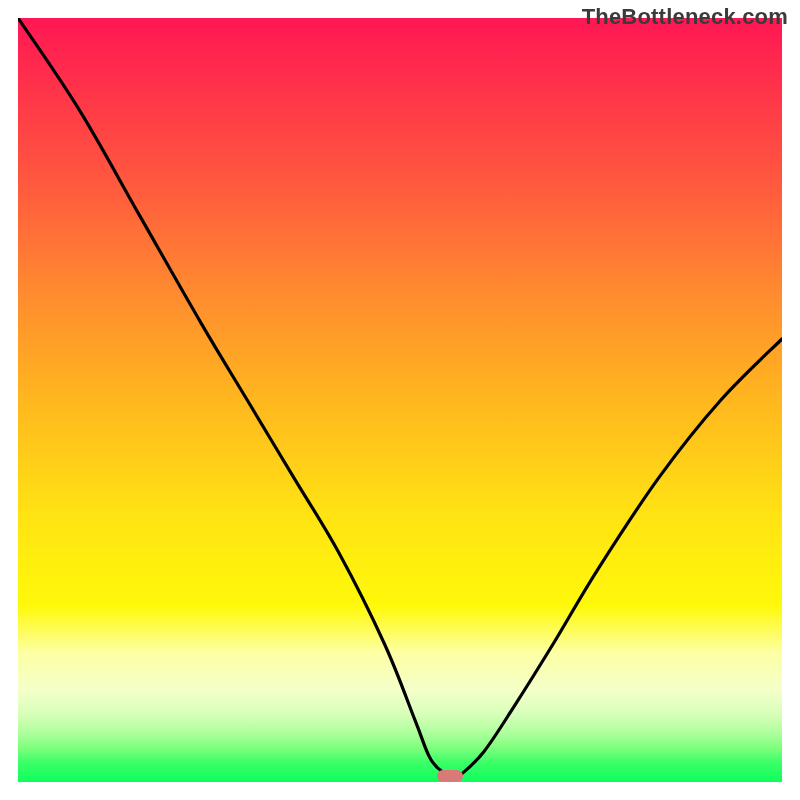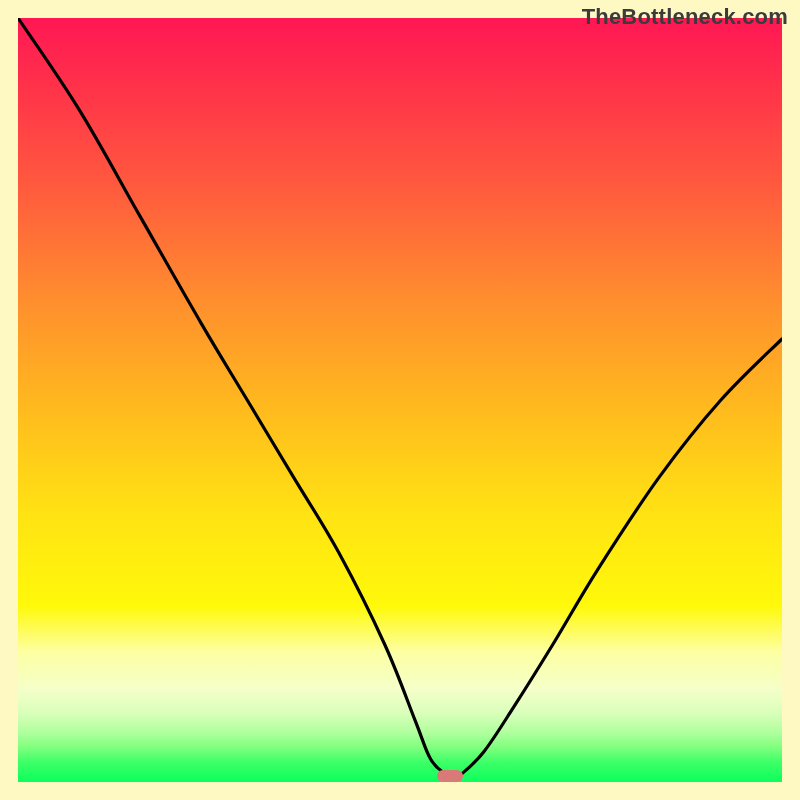--- a/index.html
+++ b/index.html
@@ -8,21 +8,21 @@
     width: 800px;
     height: 800px;
     background: #000;
     overflow: hidden;
     font-family: Arial, Helvetica, sans-serif;
   }
   .frame {
     position: relative;
     width: 800px;
     height: 800px;
-    background: #fef9c3;
+    background: #ffffff;
   }
   .watermark {
     position: absolute;
     top: 4px;
     right: 12px;
     color: #3b3b3b;
     font-size: 22px;
     font-weight: 600;
     letter-spacing: 0.2px;
     z-index: 5;

